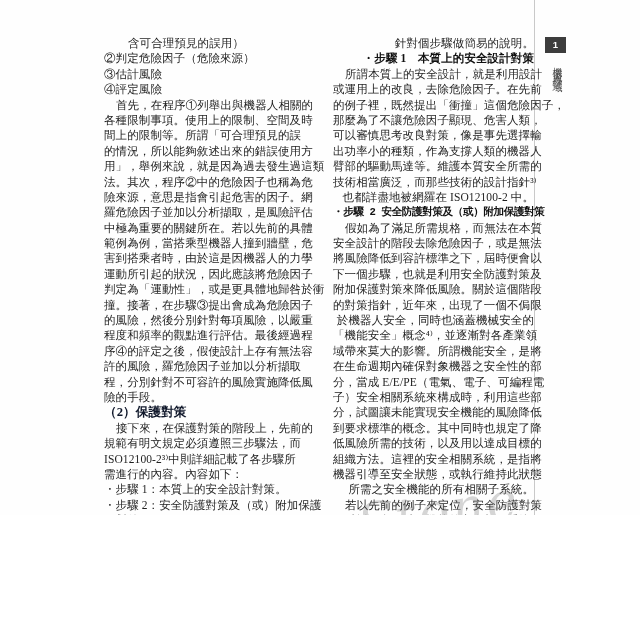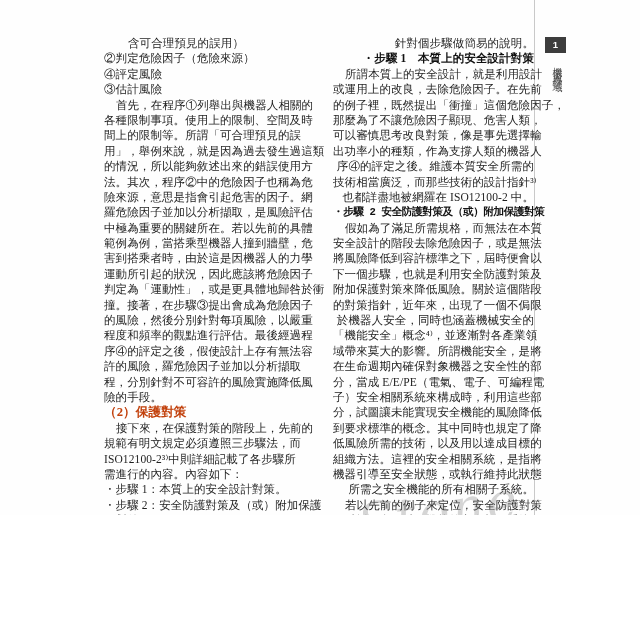--- a/index.html
+++ b/index.html
@@ -9,21 +9,21 @@
 
   .col { position:absolute; top:36px; z-index:2; }
   .col-left  { left:104px; width:212px; }
   .col-right { left:333px; width:201px;text-align:right; }
   .line { height:15.4px; line-height:15.4px; font-size:11.5px; white-space:nowrap;
           letter-spacing:0.1px; color:#1e1e1e; }
   .line.ind1 { padding-left:12px; }
   .line.ind2 { padding-left:24px; }
   .line.h  { font-weight:bold; color:#111; }
   .line.h2 { font-weight:bold; color:#111; font-size:10.6px; letter-spacing:-0.4px;font-family:Liberation Mono, monospace; }
-  .line.hd { font-weight:bold; color:#c2410c; font-size:12.6px; }
+  .line.hd { font-weight:bold; color:#0f172a; font-size:12.6px; }
 
   .vrule { position:absolute; left:534px; top:0; width:1px; height:640px;
            background:#c9c9c9; z-index:1; }
 
   .tab { position:absolute; left:545px; top:37px; width:21px; z-index:3; }
   .tab-num { width:21px; height:16px; background:#3d3d3d; color:#fff;
              font-size:9.5px; font-weight:bold; text-align:center; line-height:16px;
              font-family:"Liberation Sans",sans-serif; }
   .tab-label { margin-top:6px; writing-mode:vertical-rl; text-orientation:upright;
                font-size:10px; letter-spacing:3px; color:#4a4a4a; margin-left:5px;
@@ -49,27 +49,27 @@
             color:rgba(150,150,150,0.60); }
 </style>
 </head>
 <body>
 
 <div class="sheet">
 
   <div class="col col-left">
       <div class="line ind2">含可合理預見的誤用）</div>
       <div class="line">②判定危險因子（危險來源）</div>
+      <div class="line">③估計風險</div>
       <div class="line">④評定風險</div>
-      <div class="line">③估計風險</div>
       <div class="line ind1">首先，在程序①列舉出與機器人相關的</div>
       <div class="line">各種限制事項。使用上的限制、空間及時</div>
       <div class="line">間上的限制等。所謂「可合理預見的誤</div>
+      <div class="line">的情況，所以能夠敘述出來的錯誤使用方</div>
       <div class="line">用」，舉例來說，就是因為過去發生過這類</div>
-      <div class="line">的情況，所以能夠敘述出來的錯誤使用方</div>
       <div class="line">法。其次，程序②中的危險因子也稱為危</div>
       <div class="line">險來源，意思是指會引起危害的因子。網</div>
       <div class="line">羅危險因子並加以分析擷取，是風險評估</div>
       <div class="line">中極為重要的關鍵所在。若以先前的具體</div>
       <div class="line">範例為例，當搭乘型機器人撞到牆壁，危</div>
       <div class="line">害到搭乘者時，由於這是因機器人的力學</div>
       <div class="line">運動所引起的狀況，因此應該將危險因子</div>
       <div class="line">判定為「運動性」，或是更具體地歸咎於衝</div>
       <div class="line">撞。接著，在步驟③提出會成為危險因子</div>
       <div class="line">的風險，然後分別針對每項風險，以嚴重</div>
@@ -94,21 +94,21 @@
 
   <div class="col col-right">
       <div class="line">針對個步驟做簡易的說明。</div>
       <div class="line h">・步驟 1　本質上的安全設計對策</div>
       <div class="line ind1">所謂本質上的安全設計，就是利用設計</div>
       <div class="line">或運用上的改良，去除危險因子。在先前</div>
       <div class="line">的例子裡，既然提出「衝撞」這個危險因子，</div>
       <div class="line">那麼為了不讓危險因子顯現、危害人類，</div>
       <div class="line">可以審慎思考改良對策，像是事先選擇輸</div>
       <div class="line">出功率小的種類，作為支撐人類的機器人</div>
-      <div class="line">序④的評定之後。維護本質安全所需的</div>
+      <div class="line">臂部的驅動馬達等。維護本質安全所需的</div>
       <div class="line">技術相當廣泛，而那些技術的設計指針³⁾</div>
       <div class="line">也都詳盡地被網羅在 ISO12100-2 中。</div>
       <div class="line h2">・步驟 2 安全防護對策及（或）附加保護對策</div>
       <div class="line ind1">假如為了滿足所需規格，而無法在本質</div>
       <div class="line">安全設計的階段去除危險因子，或是無法</div>
       <div class="line">將風險降低到容許標準之下，屆時便會以</div>
       <div class="line">下一個步驟，也就是利用安全防護對策及</div>
       <div class="line">附加保護對策來降低風險。關於這個階段</div>
       <div class="line">的對策指針，近年來，出現了一個不侷限</div>
       <div class="line">於機器人安全，同時也涵蓋機械安全的</div>

